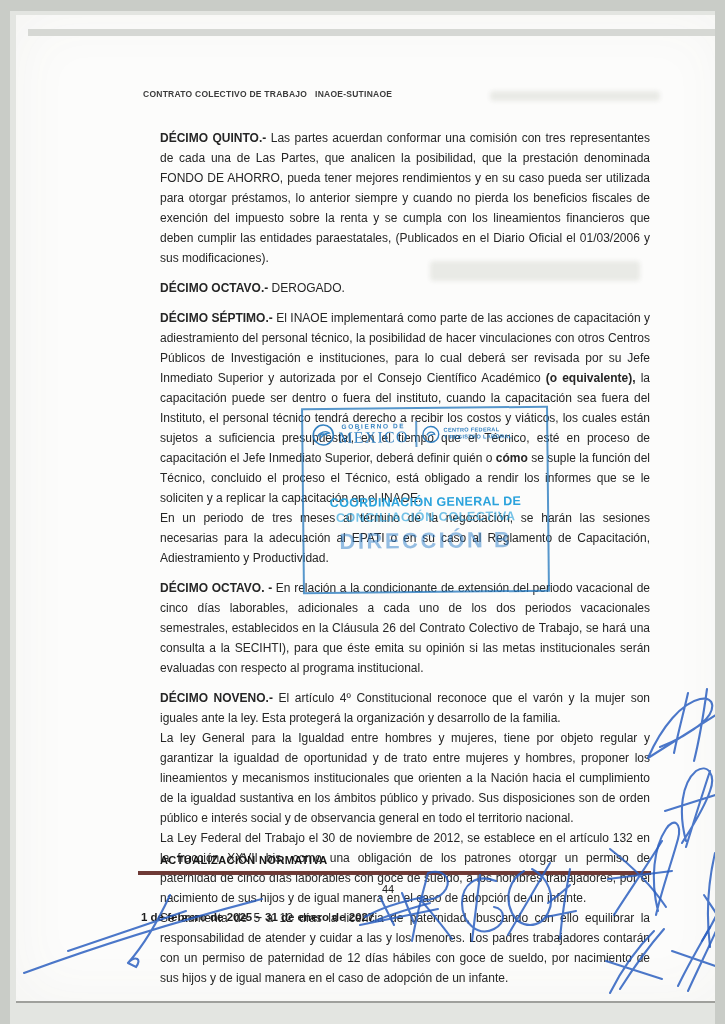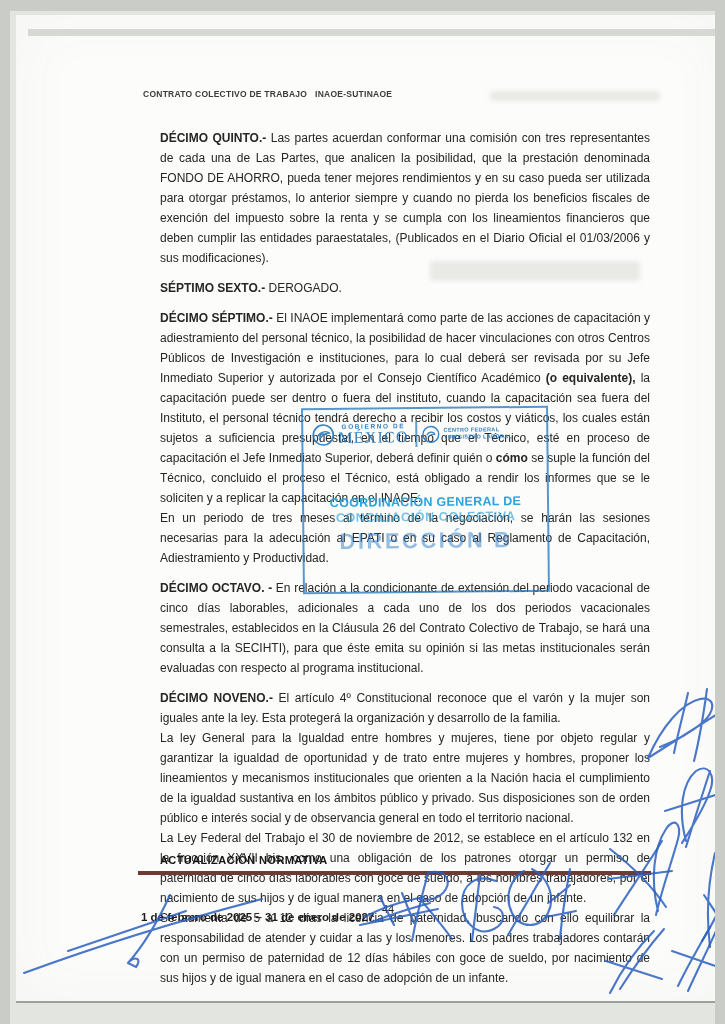--- a/index.html
+++ b/index.html
@@ -17,21 +17,21 @@
   .body-col{position:absolute;left:150px;top:117px;width:490px;font-size:12px;
             line-height:20px;color:#262626;text-align:justify;}
   .para{margin:0;}
   .para.gap{margin-top:10px;}
   .b{font-weight:bold;}
 
   .section-heading{position:absolute;left:150px;top:843px;width:490px;
                    font-weight:bold;font-size:11px;color:#161616;letter-spacing:0.4px;}
   .footer-rule{position:absolute;left:128px;top:860px;width:513px;height:4px;background:#6e3a36;}
   .footer-date{position:absolute;left:131px;top:900px;font-size:11.5px;font-weight:bold;color:#1d1d1d;}
-  .page-num{position:absolute;left:372px;top:892px;font-size:11px;color:#222;}
+  .page-num{position:absolute;left:372px;top:872px;font-size:11px;color:#222;}
 
   
   .stamp{position:absolute;left:292px;top:396px;width:243px;height:182px;
          border:2px solid rgba(32,118,188,0.75);transform:rotate(-0.6deg);
          color:#2478bd;pointer-events:none;}
   .stamp-logo-row{position:absolute;top:12px;left:8px;display:flex;align-items:center;opacity:0.92;}
   .gob-text{text-align:center;margin:0 3px;}
   .gob-line1{font-size:6.5px;font-weight:bold;letter-spacing:1.6px;}
   .gob-line2{font-size:16px;font-weight:normal;font-family:"Liberation Serif",serif;
              letter-spacing:1.2px;margin-top:-1px;}
@@ -54,21 +54,21 @@
 <div class="scan">
   <div class="paper"></div>
   <div class="top-band"></div>
   <div class="smudge" style="left:480px;top:80px;width:170px;height:10px;"></div>
   <div class="smudge" style="left:420px;top:250px;width:210px;height:20px;"></div>
 
   <div class="doc-header">CONTRATO COLECTIVO DE TRABAJO   INAOE-SUTINAOE</div>
 
   <div class="body-col">
       <div class="para"><span class="b">DÉCIMO QUINTO.- </span><span>Las partes acuerdan conformar una comisión con tres representantes de cada una de Las Partes, que analicen la posibilidad, que la prestación denominada FONDO DE AHORRO, pueda tener mejores rendimientos y en su caso pueda ser utilizada para otorgar préstamos, lo anterior siempre y cuando no pierda los beneficios fiscales de exención del impuesto sobre la renta y se cumpla con los lineamientos financieros que deben cumplir las entidades paraestatales, (Publicados en el Diario Oficial el 01/03/2006 y sus modificaciones).</span></div>
-      <div class="para gap"><span class="b">SÉPTIMO SEXTO.- </span><span>DEROGADO.</span></div>
+      <div class="para gap"><span class="b">DÉCIMO OCTAVO.- </span><span>DEROGADO.</span></div>
       <div class="para gap"><span class="b">DÉCIMO SÉPTIMO.- </span><span>El INAOE implementará como parte de las acciones de capacitación y adiestramiento del personal técnico, la posibilidad de hacer vinculaciones con otros Centros Públicos de Investigación e instituciones, para lo cual deberá ser revisada por su Jefe Inmediato Superior y autorizada por el Consejo Científico Académico </span><span class="b">(o equivalente),</span><span> la capacitación puede ser dentro o fuera del instituto, cuando la capacitación sea fuera del Instituto, el personal técnico tendrá derecho a recibir los costos y viáticos, los cuales están sujetos a suficiencia presupuestal, en el tiempo que el Técnico, esté en proceso de capacitación el Jefe Inmediato Superior, deberá definir quién o </span><span class="b">cómo</span><span> se suple la función del Técnico, concluido el proceso el Técnico, está obligado a rendir los informes que se le soliciten y a replicar la capacitación en el INAOE.</span></div>
       <div class="para"><span>En un periodo de tres meses al término de la negociación, se harán las sesiones necesarias para la adecuación al EPATI o en su caso al Reglamento de Capacitación, Adiestramiento y Productividad.</span></div>
       <div class="para gap"><span class="b">DÉCIMO OCTAVO. - </span><span>En relación a la condicionante de extensión del periodo vacacional de cinco días laborables, adicionales a cada uno de los dos periodos vacacionales semestrales, establecidos en la Cláusula 26 del Contrato Colectivo de Trabajo, se hará una consulta a la SECIHTI), para que éste emita su opinión si las metas institucionales serán evaluadas con respecto al programa institucional.</span></div>
       <div class="para gap"><span class="b">DÉCIMO NOVENO.- </span><span>El artículo 4º Constitucional reconoce que el varón y la mujer son iguales ante la ley. Esta protegerá la organización y desarrollo de la familia.</span></div>
       <div class="para"><span>La ley General para la Igualdad entre hombres y mujeres, tiene por objeto regular y garantizar la igualdad de oportunidad y de trato entre mujeres y hombres, proponer los lineamientos y mecanismos institucionales que orienten a la Nación hacia el cumplimiento de la igualdad sustantiva en los ámbitos público y privado. Sus disposiciones son de orden público e interés social y de observancia general en todo el territorio nacional.</span></div>
       <div class="para"><span>La Ley Federal del Trabajo el 30 de noviembre de 2012, se establece en el artículo 132 en la fracción XXVII bis, como una obligación de los patrones otorgar un permiso de paternidad de cinco días laborables con goce de sueldo, a los hombres trabajadores, por el nacimiento de sus hijos y de igual manera en el caso de adopción de un infante.</span></div>
       <div class="para"><span>Se aumenta de 5 a 12 días la licencia de paternidad, buscando con ello equilibrar la responsabilidad de atender y cuidar a las y los menores. Los padres trabajadores contarán con un permiso de paternidad de 12 días hábiles con goce de sueldo, por nacimiento de sus hijos y de igual manera en el caso de adopción de un infante.</span></div>
     </div>
 
   <div class="stamp">

